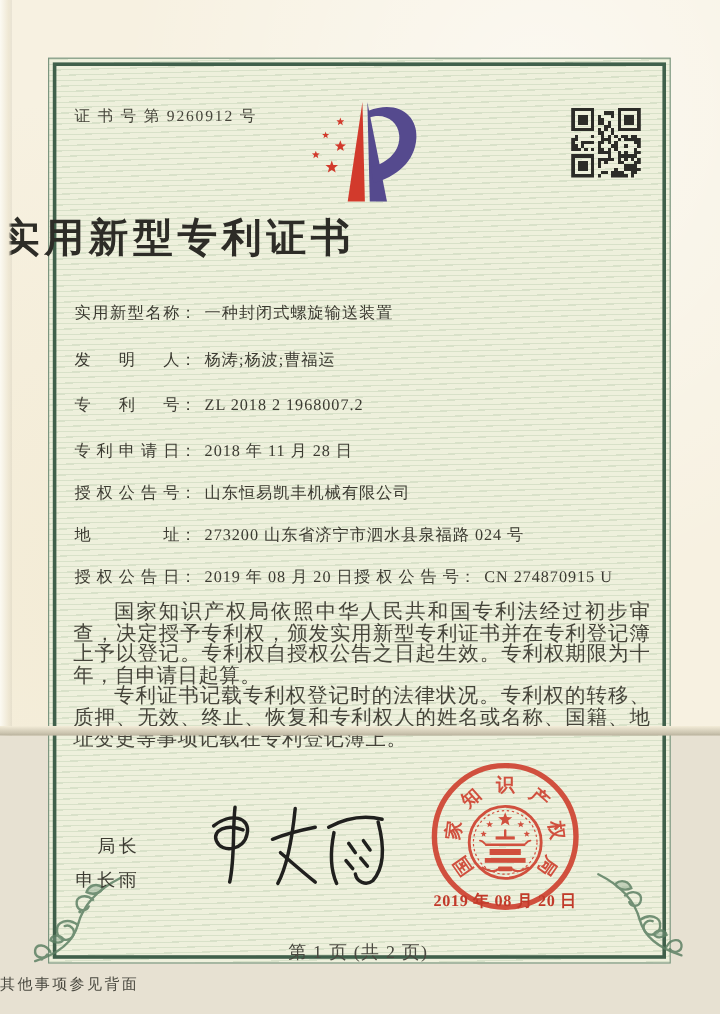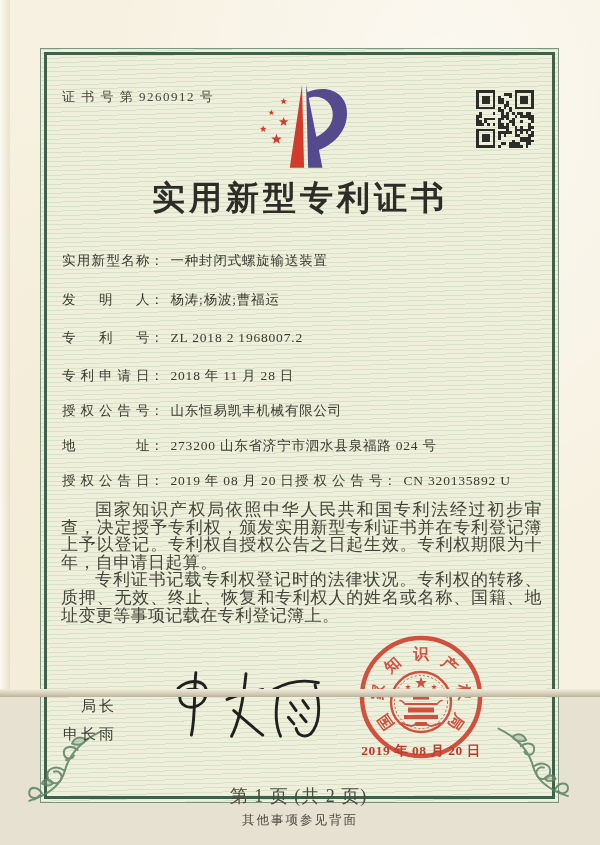--- a/index.html
+++ b/index.html
@@ -2,21 +2,21 @@
 <html><head>
 <meta charset="utf-8">
 <style>
   html,body{margin:0;padding:0;}
   body{
     width:600px;height:845px;position:relative;overflow:hidden;
     background:#e7e1d2;
     font-family:"Liberation Serif","DejaVu Serif",serif;
   }
   .paper{
-    position:absolute;left:0;top:0;width:600px;height:697px;
+    position:absolute;left:0;top:0;width:600px;height:613px;
     background:
       radial-gradient(ellipse at 75% 15%, rgba(255,255,255,0.55), transparent 55%),
       radial-gradient(ellipse at 20% 80%, rgba(235,224,190,0.35), transparent 60%),
       #f7f1e1;
   }
   .left-edge{position:absolute;left:0;top:0;bottom:0;width:10px;
     background:linear-gradient(90deg,#fcfaf2,#efe8d4 70%,rgba(0,0,0,0.06));}
   .page-edge{position:absolute;left:0;right:0;bottom:0;height:8px;
     background:linear-gradient(#f3ecd8,#cdc6b1 70%,#b9b29d);}
   
@@ -24,37 +24,37 @@
     position:absolute;left:40px;top:48px;width:517px;height:753px;
     border:1px solid #7b957f;
     background:
       repeating-linear-gradient(178.5deg, rgba(128,164,122,0.20) 0px, rgba(128,164,122,0.20) 1px, transparent 1px, transparent 4.5px),
       #eef0dc;
   }
   .frame-inner{position:absolute;left:3px;top:3px;right:3px;bottom:3px;border:3px solid #40604b;}
   .cert-no{position:absolute;left:62px;top:88px;font-size:13px;letter-spacing:1.5px;color:#45443a;}
   .logo{position:absolute;left:249px;top:82px;width:104px;height:92px;}
   .qr{position:absolute;left:476px;top:90px;width:58px;height:58px;}
-  .title{position:absolute;left:0;right:0;top:176px;text-align:center;
+  .title{position:absolute;left:0;right:0;top:176px;
     font-size:33px;font-weight:600;letter-spacing:4px;color:#2d2c27;}
   .fields{position:absolute;left:62px;top:252px;width:490px;font-size:13.5px;color:#3b3a31;}
   .frow{position:absolute;left:0;white-space:nowrap;}
   .r1{top:0}.r2{top:39px}.r3{top:77px}.r4{top:115px}.r5{top:150px}.r6{top:185px}.r7{top:220px}
   .pair2{position:absolute;left:233px;top:220px;white-space:nowrap;}
   .flabel{display:inline-block;width:88px;text-align:justify;text-align-last:justify;letter-spacing:0.5px;}
   .fvalue{margin-left:7px;letter-spacing:0.8px;}
   .paras{position:absolute;left:61px;right:58px;top:501px;color:#45443a;}
   .paras p{margin:0;text-indent:2em;font-size:17px;line-height:17.6px;text-align:justify;letter-spacing:0.4px;}
   .officer{position:absolute;left:63px;top:692px;font-size:15px;color:#3c3b32;letter-spacing:3px;line-height:28px;text-align:right;}
   .signature{position:absolute;left:162px;top:666px;width:168px;height:78px;}
   .seal{position:absolute;left:356px;top:632px;width:130px;height:130px;opacity:0.93;}
   .seal-date{position:absolute;left:350px;top:742px;width:142px;text-align:center;
     font-size:13.5px;color:#c23a2a;letter-spacing:0.5px;font-weight:600;}
-  .page-no{position:absolute;left:40px;width:517px;top:784px;text-align:center;font-size:18px;color:#4a4940;letter-spacing:1px;}
-  .back-note{position:absolute;left:0;right:0;top:812px;text-align:center;font-size:12.5px;color:#4a4940;letter-spacing:2px;}
+  .page-no{position:absolute;left:40px;width:517px;top:784px;text-align:center;font-size:15px;color:#4a4940;letter-spacing:1px;}
+  .back-note{position:absolute;left:0;right:0;top:812px;text-align:left;font-size:12.5px;color:#4a4940;letter-spacing:2px;}
   .orn{position:absolute;}
   .orn-left{left:22px;top:728px;width:82px;height:82px;}
   .orn-right{left:495px;top:725px;width:80px;height:80px;transform:scaleX(-1);}
 </style>
 </head>
 <body>
 
 <div class="paper">
 
   <div class="frame-outer">
@@ -342,21 +342,21 @@
     <div class="frow r5">
       <span class="flabel">授权公告号</span><span class="fcolon">：</span><span class="fvalue">山东恒易凯丰机械有限公司</span>
     </div>
     <div class="frow r6">
       <span class="flabel">地址</span><span class="fcolon">：</span><span class="fvalue">273200 山东省济宁市泗水县泉福路 024 号</span>
     </div>
     <div class="frow r7">
       <span class="flabel">授权公告日</span><span class="fcolon">：</span><span class="fvalue">2019 年 08 月 20 日</span>
     </div>
     <div class="pair2">
-      <span class="flabel">授权公告号</span><span class="fcolon">：</span><span class="fvalue">CN 320135892 U</span>
+      <span class="flabel">授权公告号</span><span class="fcolon">：</span><span class="fvalue">CN 274870915 U</span>
     </div>
   </div>
 
   <div class="paras">
     <p>国家知识产权局依照中华人民共和国专利法经过初步审查，决定授予专利权，颁发实用新型专利证书并在专利登记簿上予以登记。专利权自授权公告之日起生效。专利权期限为十年，自申请日起算。</p>
     <p>专利证书记载专利权登记时的法律状况。专利权的转移、质押、无效、终止、恢复和专利权人的姓名或名称、国籍、地址变更等事项记载在专利登记簿上。</p>
   </div>
 
   <div class="officer">
     <div>局长</div>

